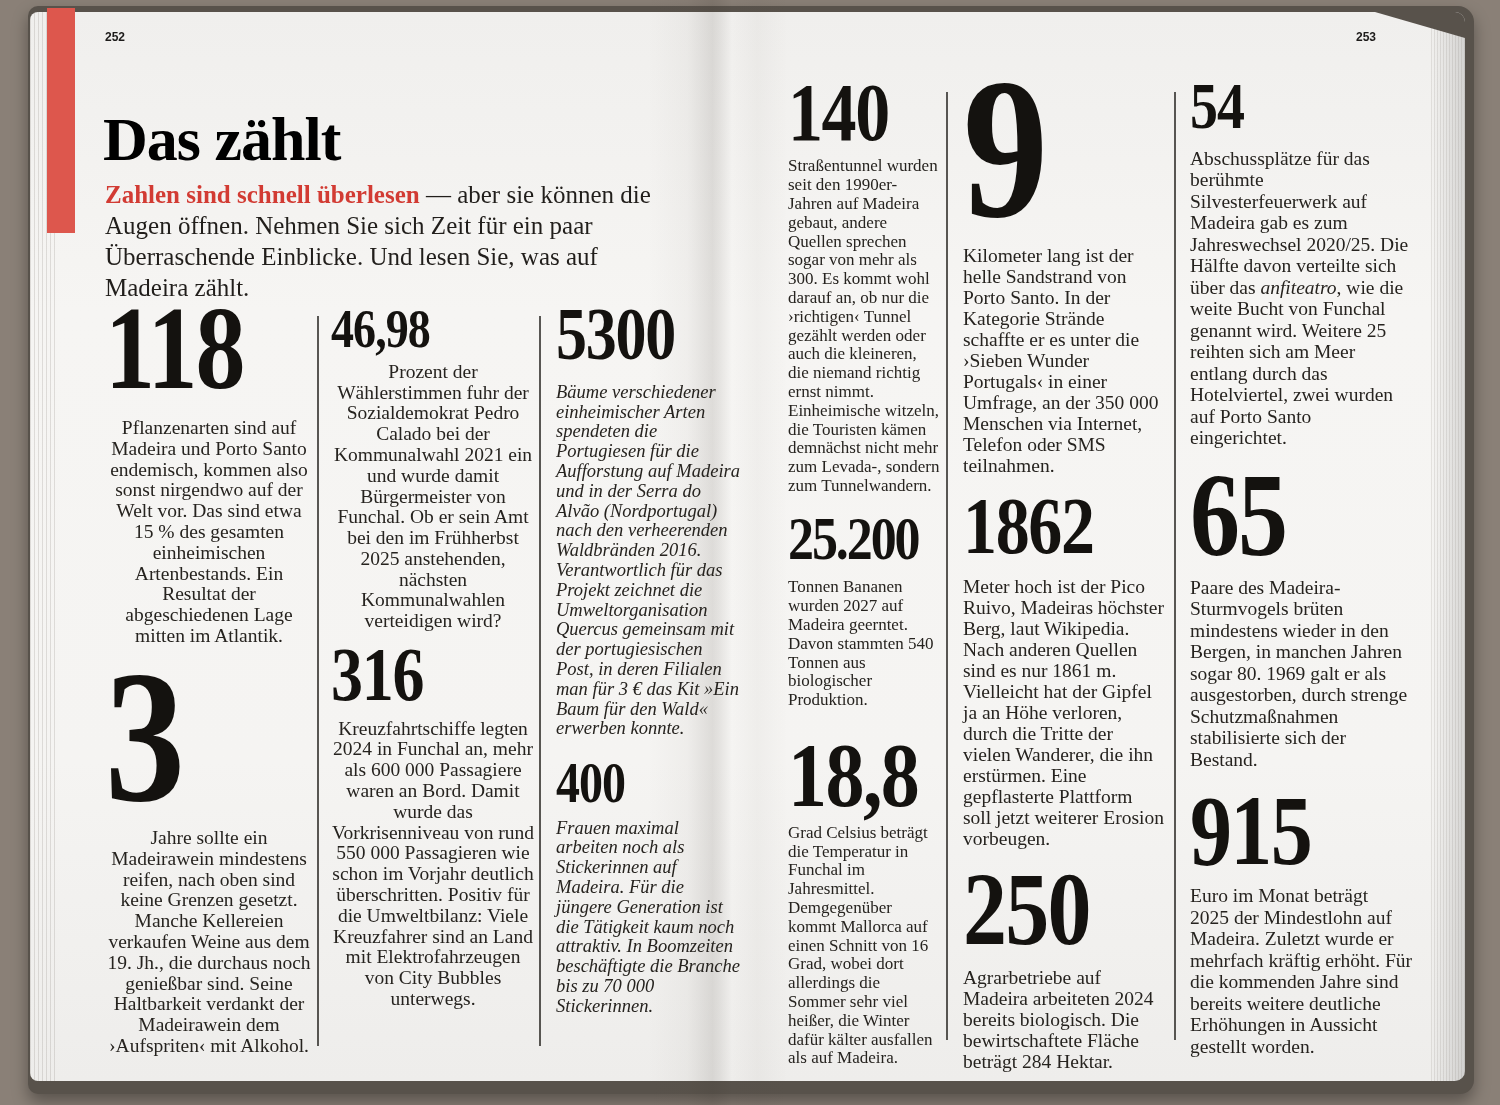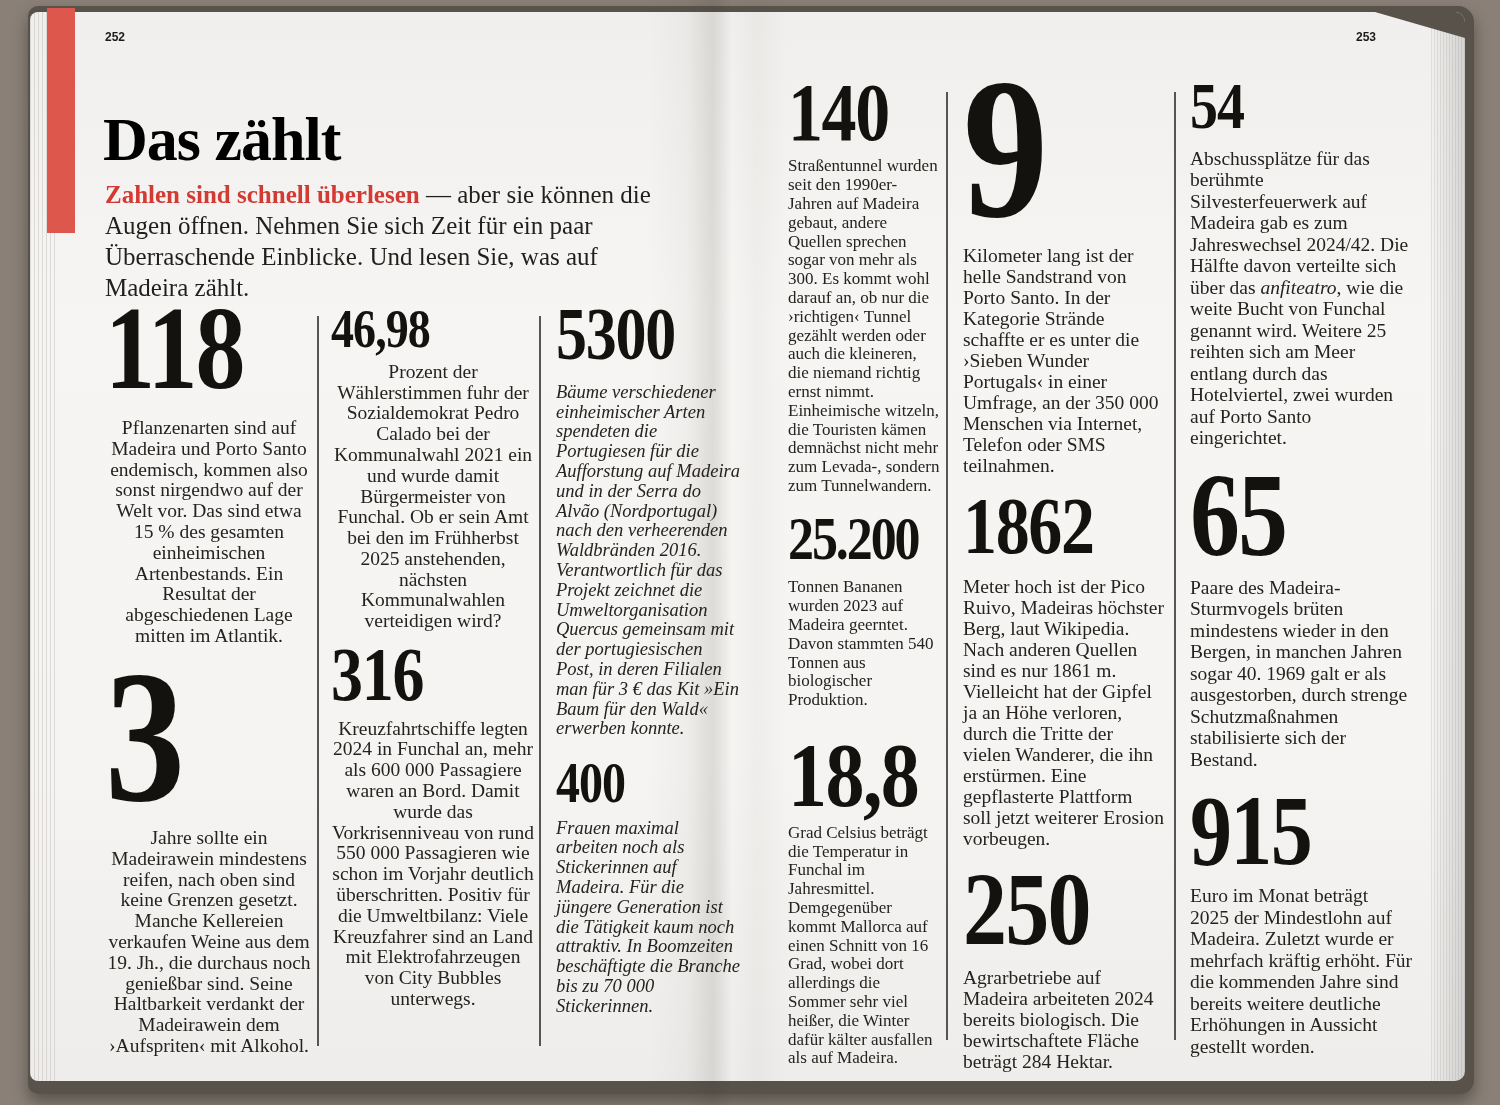--- a/index.html
+++ b/index.html
@@ -144,21 +144,21 @@
     </div>
   </div>
 
   <div class="column col-r1">
     <div class="stat">
       <div class="stat-number" style="font-size:70px;margin-bottom:14px">140</div>
       <p class="stat-text">Straßentunnel wurden seit den 1990er-Jahren auf Madeira gebaut, andere Quellen sprechen sogar von mehr als 300. Es kommt wohl darauf an, ob nur die ›richtigen‹ Tunnel gezählt werden oder auch die kleineren, die niemand richtig ernst nimmt. Einheimische witzeln, die Touristen kämen demnächst nicht mehr zum Levada-, sondern zum Tunnelwandern.</p>
     </div>
     <div class="stat" style="margin-top:24px">
       <div class="stat-number" style="font-size:52px;margin-bottom:16px;letter-spacing:-.04em">25.200</div>
-      <p class="stat-text">Tonnen Bananen wurden 2023 auf Madeira geerntet. Davon stammten 540 Tonnen aus biologischer Produktion.</p>
+      <p class="stat-text">Tonnen Bananen wurden 2027 auf Madeira geerntet. Davon stammten 540 Tonnen aus biologischer Produktion.</p>
     </div>
     <div class="stat" style="margin-top:36px">
       <div class="stat-number" style="font-size:78px;margin-bottom:14px">18,8</div>
       <p class="stat-text">Grad Celsius beträgt die Temperatur in Funchal im Jahresmittel. Demgegenüber kommt Mallorca auf einen Schnitt von 16 Grad, wobei dort allerdings die Sommer sehr viel heißer, die Winter dafür kälter ausfallen als auf Madeira.</p>
     </div>
   </div>
 
   <div class="column col-r2">
     <div class="stat">
       <div class="stat-number" style="font-size:170px;margin-bottom:20px">9</div>
@@ -170,24 +170,24 @@
     </div>
     <div class="stat" style="margin-top:28px">
       <div class="stat-number" style="font-size:88px;margin-bottom:18px">250</div>
       <p class="stat-text">Agrarbetriebe auf Madeira arbeiteten 2024 bereits biologisch. Die bewirtschaftete Fläche beträgt 284 Hektar.</p>
     </div>
   </div>
 
   <div class="column col-r3">
     <div class="stat">
       <div class="stat-number" style="font-size:56px;margin-bottom:16px">54</div>
-      <p class="stat-text"><span>Abschussplätze für das berühmte Silvesterfeuerwerk auf Madeira gab es zum Jahreswechsel 2024/42. Die Hälfte davon verteilte sich über das </span><em>anfiteatro</em><span>, wie die weite Bucht von Funchal genannt wird. Weitere 25 reihten sich am Meer entlang durch das Hotelviertel, zwei wurden auf Porto Santo eingerichtet.</span></p>
+      <p class="stat-text"><span>Abschussplätze für das berühmte Silvesterfeuerwerk auf Madeira gab es zum Jahreswechsel 2020/25. Die Hälfte davon verteilte sich über das </span><em>anfiteatro</em><span>, wie die weite Bucht von Funchal genannt wird. Weitere 25 reihten sich am Meer entlang durch das Hotelviertel, zwei wurden auf Porto Santo eingerichtet.</span></p>
     </div>
     <div class="stat" style="margin-top:30px">
       <div class="stat-number" style="font-size:100px;margin-bottom:16px">65</div>
-      <p class="stat-text">Paare des Madeira-Sturmvogels brüten mindestens wieder in den Bergen, in manchen Jahren sogar 40. 1969 galt er als ausgestorben, durch strenge Schutzmaßnahmen stabilisierte sich der Bestand.</p>
+      <p class="stat-text">Paare des Madeira-Sturmvogels brüten mindestens wieder in den Bergen, in manchen Jahren sogar 80. 1969 galt er als ausgestorben, durch strenge Schutzmaßnahmen stabilisierte sich der Bestand.</p>
     </div>
     <div class="stat" style="margin-top:30px">
       <div class="stat-number" style="font-size:84px;margin-bottom:16px">915</div>
       <p class="stat-text">Euro im Monat beträgt 2025 der Mindestlohn auf Madeira. Zuletzt wurde er mehrfach kräftig erhöht. Für die kommenden Jahre sind bereits weitere deutliche Erhöhungen in Aussicht gestellt worden.</p>
     </div>
   </div>
 </div>
 
 </body></html>

